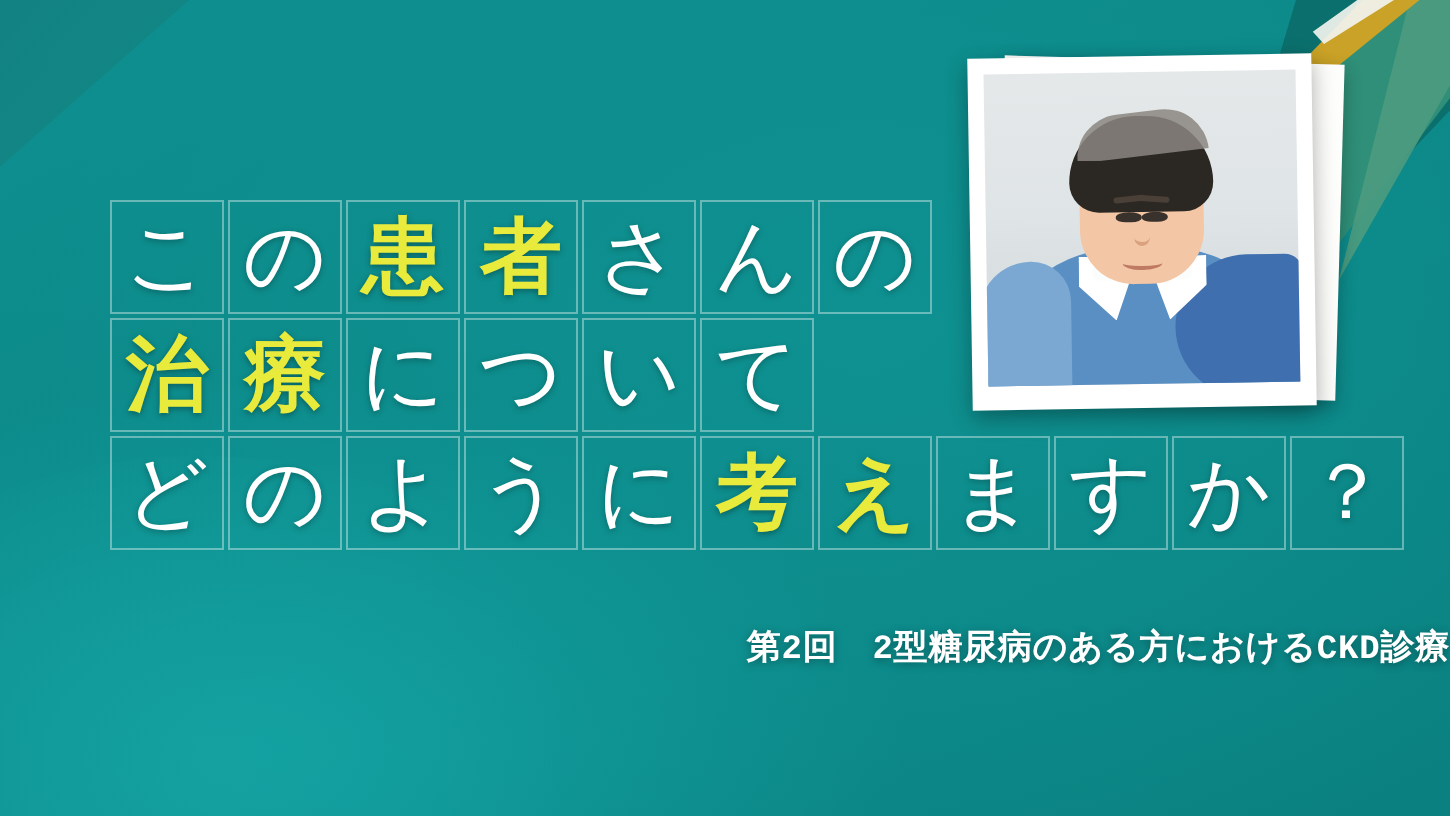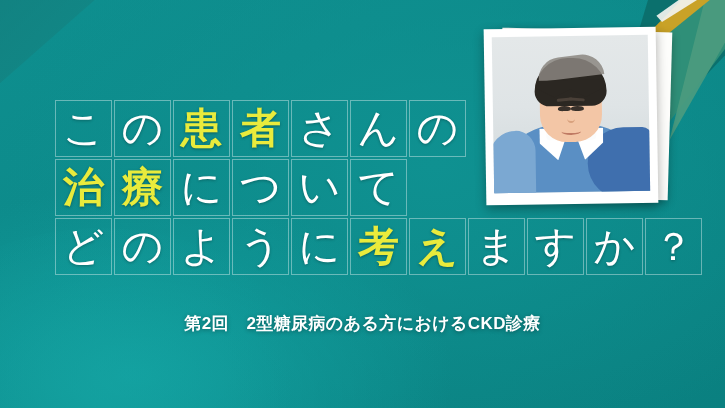--- a/index.html
+++ b/index.html
@@ -206,23 +206,23 @@
   }
   .p-mouth {
     position:absolute; left:50%; top:92px; transform:translateX(-50%);
     width:20px; height:7px;
     border-bottom:2px solid #bf7a63; border-radius:0 0 50% 50%;
   }
 
   
   .subtitle {
     position:absolute; left:0; right:0; top:312px;
-    text-align:center; z-index:6;
+    text-align:right; z-index:6;
     color:#ffffff;
-    font-family:Liberation Sans, sans-serif;
+    font-family:Liberation Mono, monospace;
     font-weight:700;
     font-size:17px;
     letter-spacing:.4px;
     text-shadow:0 1px 4px rgba(0,0,0,.35);
     white-space:pre;
   }
 </style>
 </head>
 <body>
 

